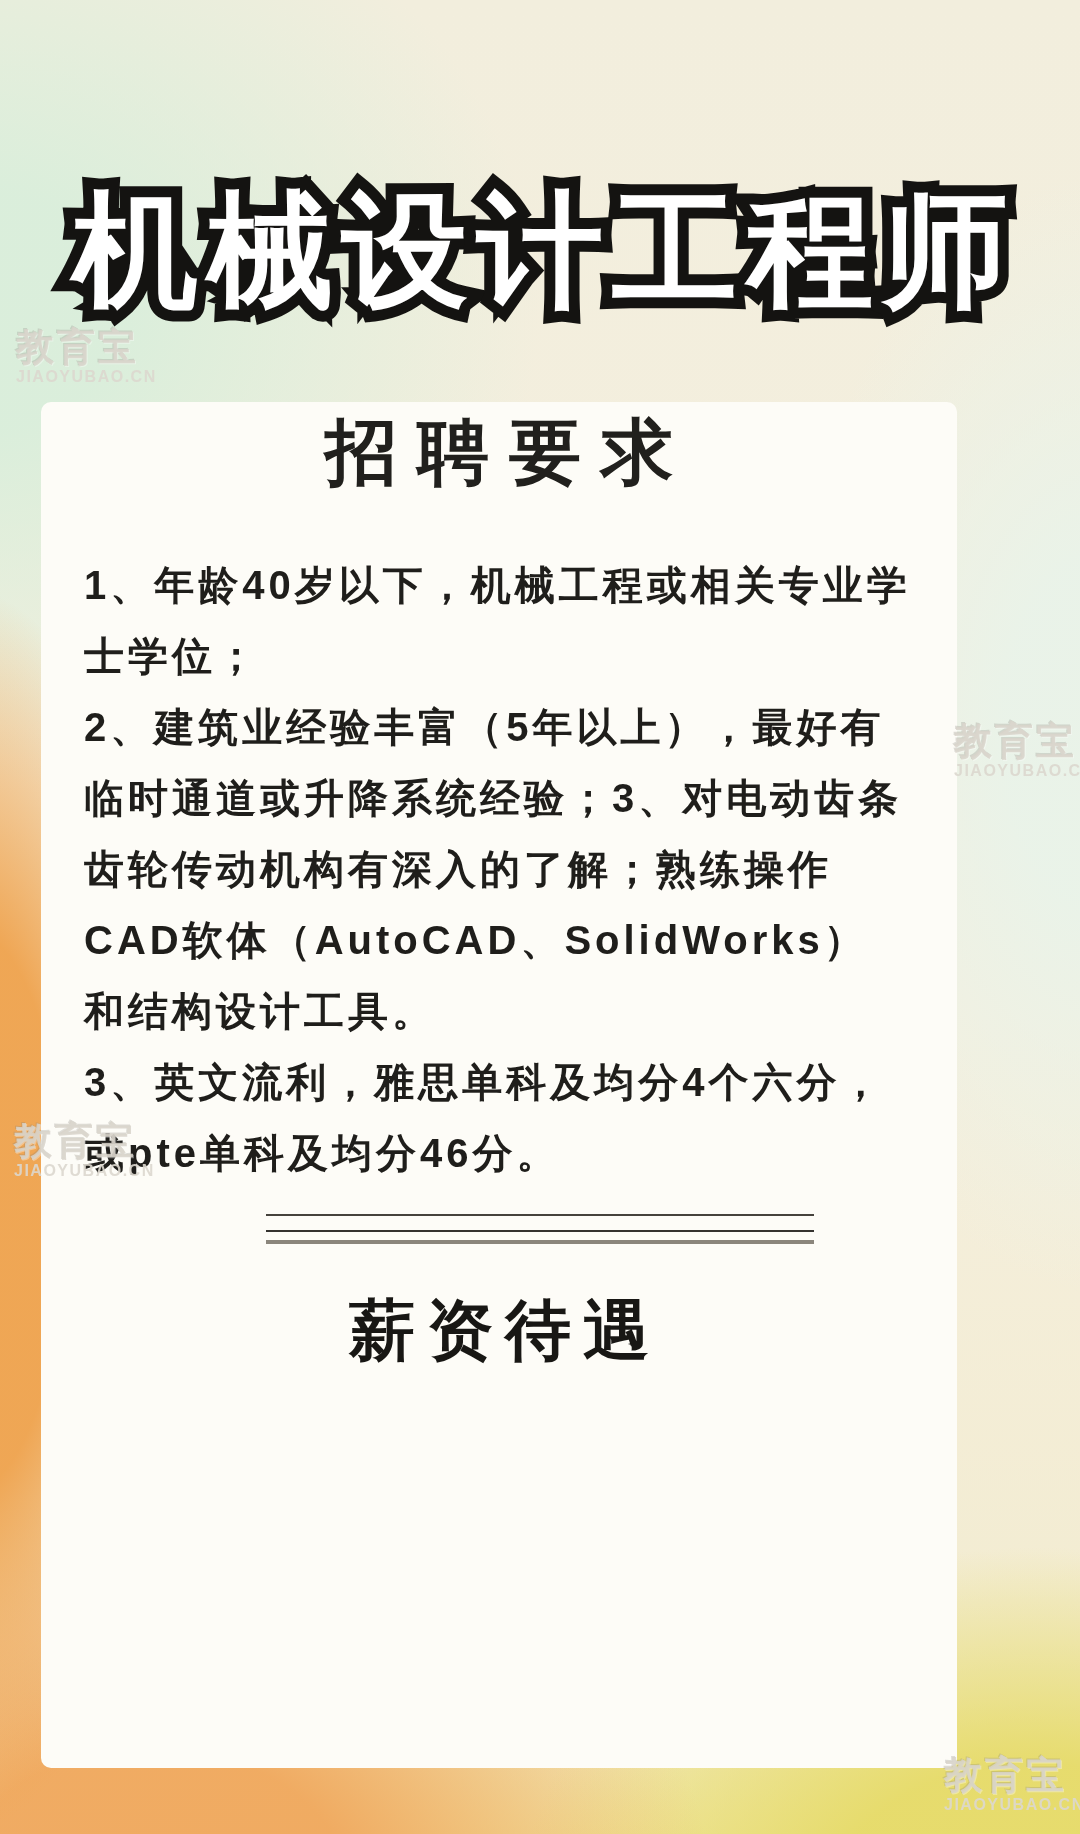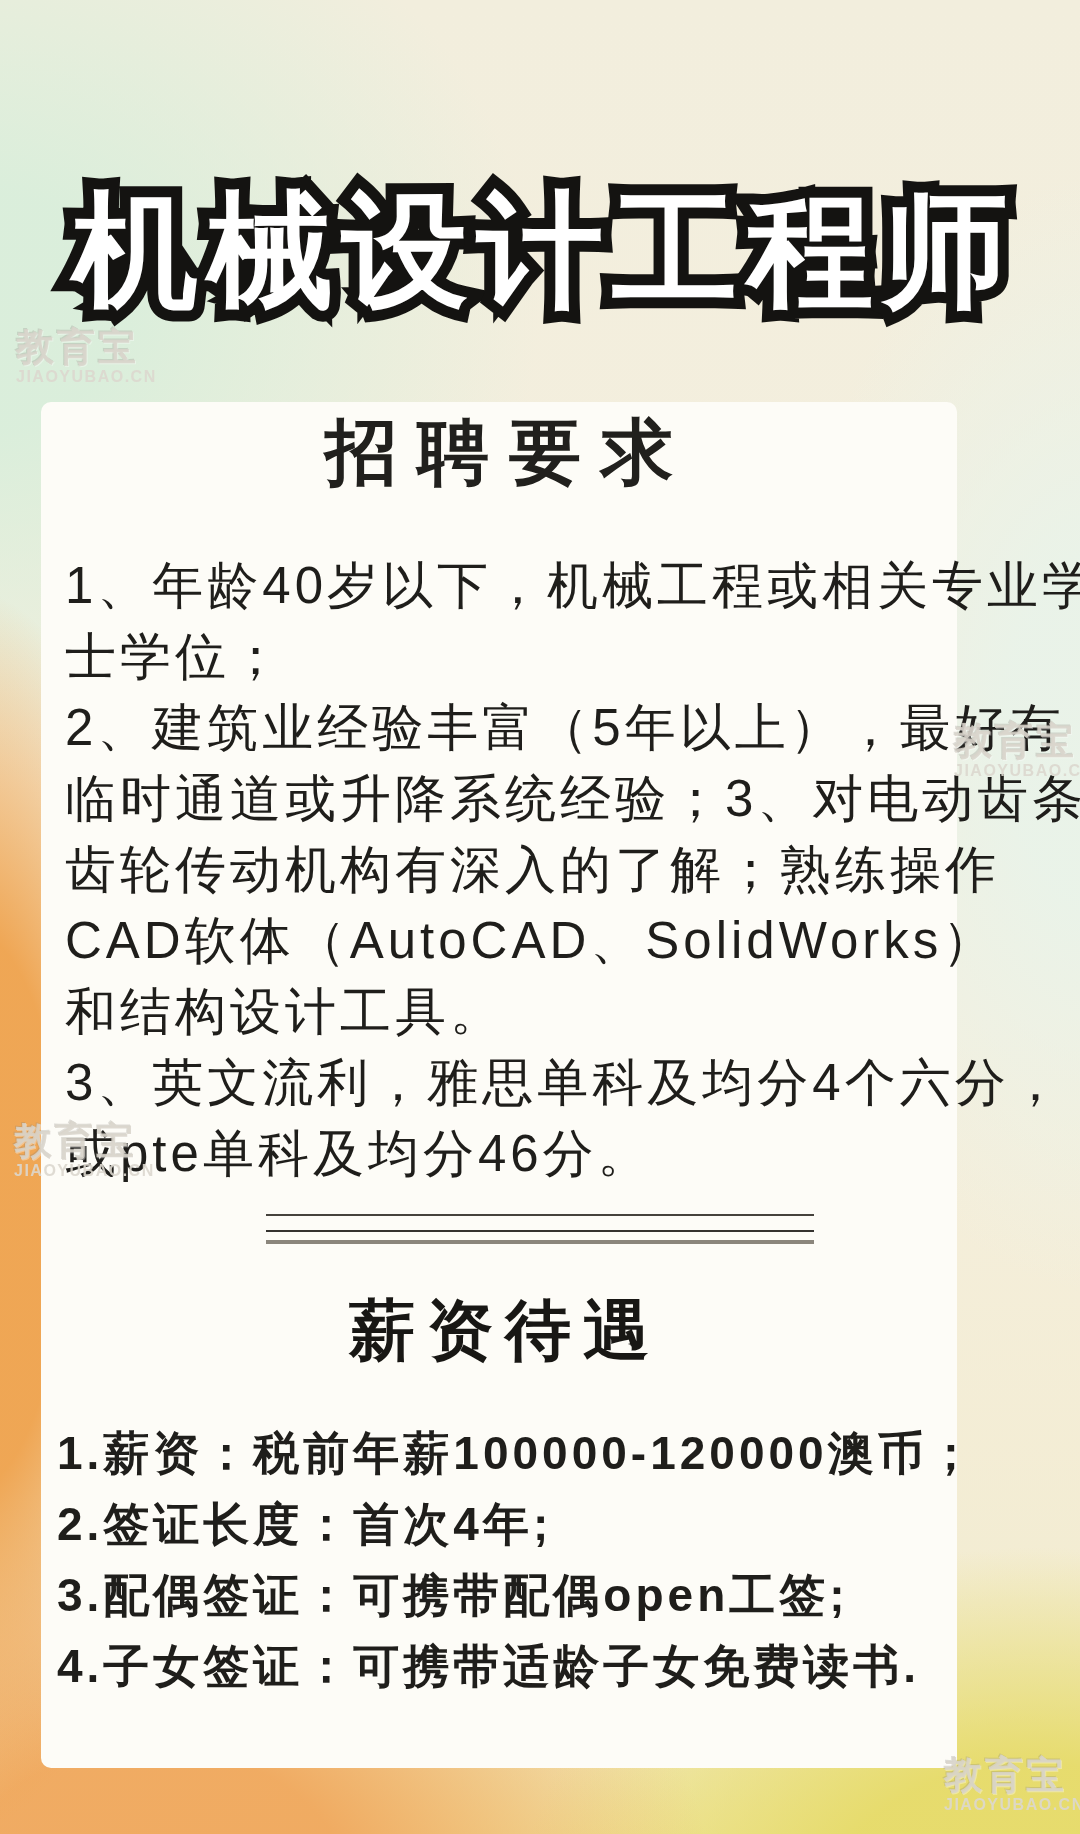--- a/index.html
+++ b/index.html
@@ -51,22 +51,23 @@
   .req-heading{
     position:absolute;top:8px;left:0;width:100%;
     text-align:center;
     font-size:72px;line-height:84px;font-weight:600;
     letter-spacing:20px;padding-left:20px;box-sizing:border-box;
     color:#21201d;
   }
   .req-lines{position:absolute;top:148px;left:24px;right:6px;}
   .req-line{
     height:71px;line-height:71px;white-space:nowrap;
-    font-size:51px;font-weight:400;letter-spacing:4px;
+    font-size:40px;font-weight:700;letter-spacing:4px;
     color:#1f1e1b;
+    margin-left:19px;
   }
   .divider-line{position:absolute;left:225px;width:548px;}
   .dl-a{top:812px;height:2px;background:#45423c;}
   .dl-b{top:828px;height:2px;background:#35332f;}
   .dl-c{top:838px;height:4px;background:#8b867c;}
   .salary-heading{
     position:absolute;top:888px;left:0;width:100%;
     text-align:center;
     font-size:66px;line-height:80px;font-weight:800;
     letter-spacing:12px;padding-left:12px;box-sizing:border-box;
@@ -121,26 +122,20 @@
       <div class="req-line">3、英文流利，雅思单科及均分4个六分，</div>
       <div class="req-line">或pte单科及均分46分。</div>
     </div>
 
     <div class="divider-line dl-a"></div>
     <div class="divider-line dl-b"></div>
     <div class="divider-line dl-c"></div>
 
     <div class="salary-heading">薪资待遇</div>
 
-    <div class="salary-lines">
-      <div class="salary-line">1.薪资：税前年薪100000-120000澳币；</div>
-      <div class="salary-line">2.签证长度：首次4年;</div>
-      <div class="salary-line">3.配偶签证：可携带配偶open工签;</div>
-      <div class="salary-line">4.子女签证：可携带适龄子女免费读书.</div>
-    </div>
 
   </div>
 
   <div class="wm wm-tl">
     <div class="wm-cn">教育宝</div>
     <div class="wm-en">JIAOYUBAO.CN</div>
   </div>
 
   <div class="wm wm-rm">
     <div class="wm-cn">教育宝</div>

